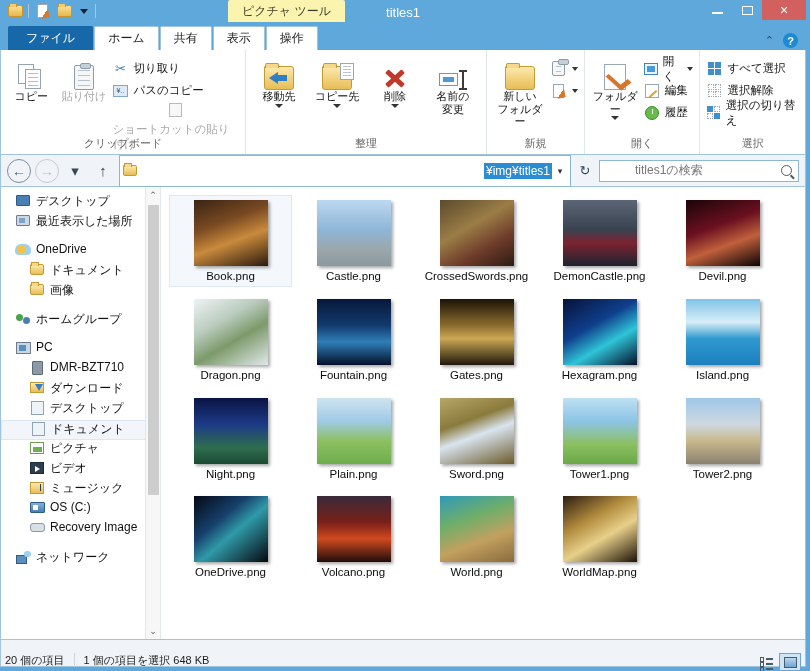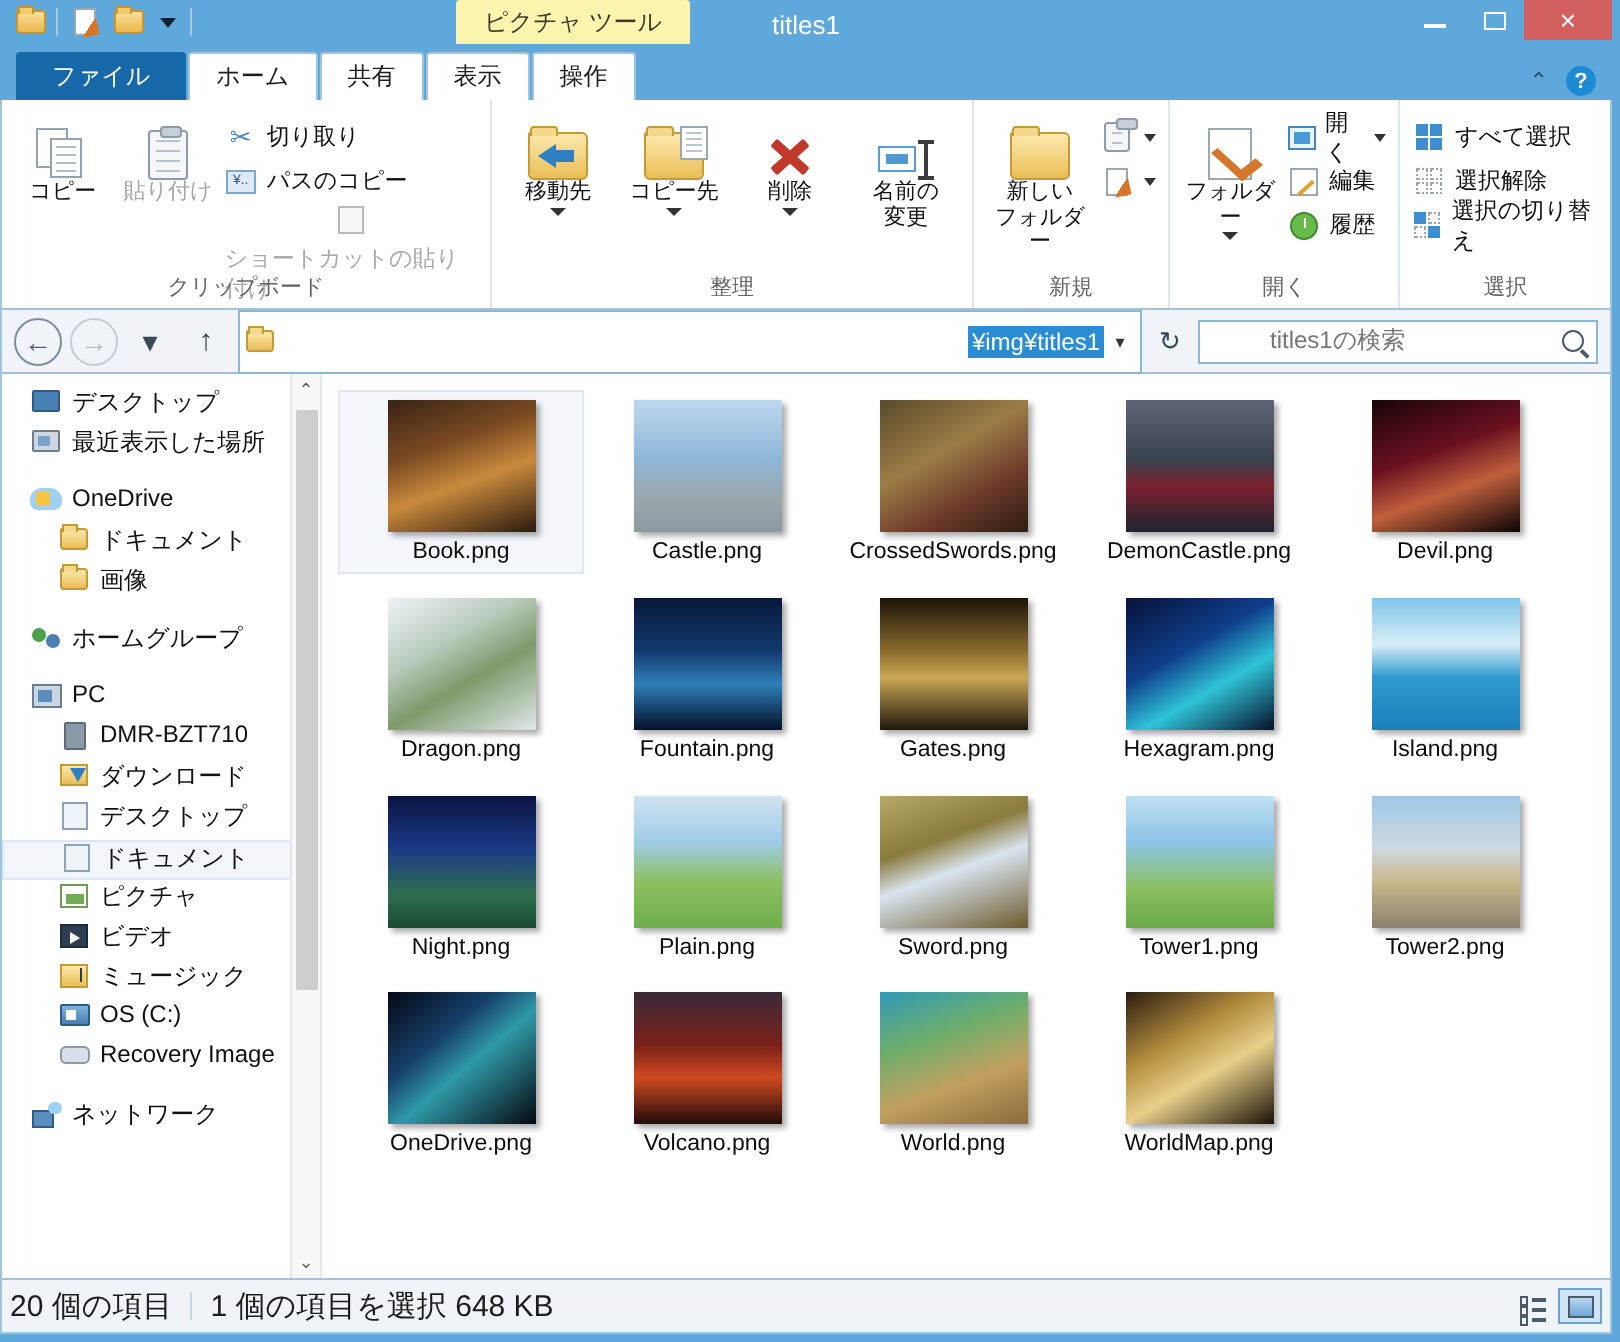--- a/index.html
+++ b/index.html
@@ -199,21 +199,21 @@
   .content{ flex:1; position:relative; overflow:hidden; padding:8px 0 0 8px;}
   .grid{ display:flex; flex-wrap:wrap; align-content:flex-start;}
   .cell{ width:123px; padding:4px 3px 2px 3px; display:flex; flex-direction:column; align-items:center;
          border:1px solid transparent; margin:0 0 7px 0;}
   .cell.sel{ background:#f4f8fc; border:1px solid #dfe8f1;}
   .thumb{ width:74px;height:66px; box-shadow:2px 2px 3px rgba(0,0,0,.35); margin-bottom:4px;}
   .fname{ font-size:11.5px; color:#0c0c0c; text-align:center; line-height:1.2; word-break:break-all; max-width:108px;}
 
   
   .status{ height:24px; background:#f0f4f8; border:1px solid #9fc4dd; border-top:none;
-           display:flex; align-items:center; padding:13px 4px; font-size:15px; color:#1c1c1c; flex:0 0 24px;}
+           display:flex; padding:13px 4px; font-size:11px; color:#1c1c1c; flex:0 0 24px;}
   .st-sep{ width:1px;height:14px;background:#c8d4de;margin:0 9px;}
   .views{ margin-left:auto; display:flex; gap:2px; }
   .vbtn{ width:22px;height:18px;display:flex;align-items:center;justify-content:center;}
   .vbtn.active{ background:#cfe4f5; border:1px solid #6ba3d6;}
   .v-det{width:13px;height:11px;display:flex;flex-direction:column;justify-content:space-between;}
   .v-det i{display:flex;align-items:center;gap:2px;}
   .v-det i:before{content:"";width:3px;height:3px;border:1px solid #4a5b6a;}
   .v-det i:after{content:"";width:8px;height:1.5px;background:#4a5b6a;}
   .v-icn{width:13px;height:11px;border:1.5px solid #4a5b6a;background:linear-gradient(180deg,#b9d6ee,#6ea7d6);}
 </style>

